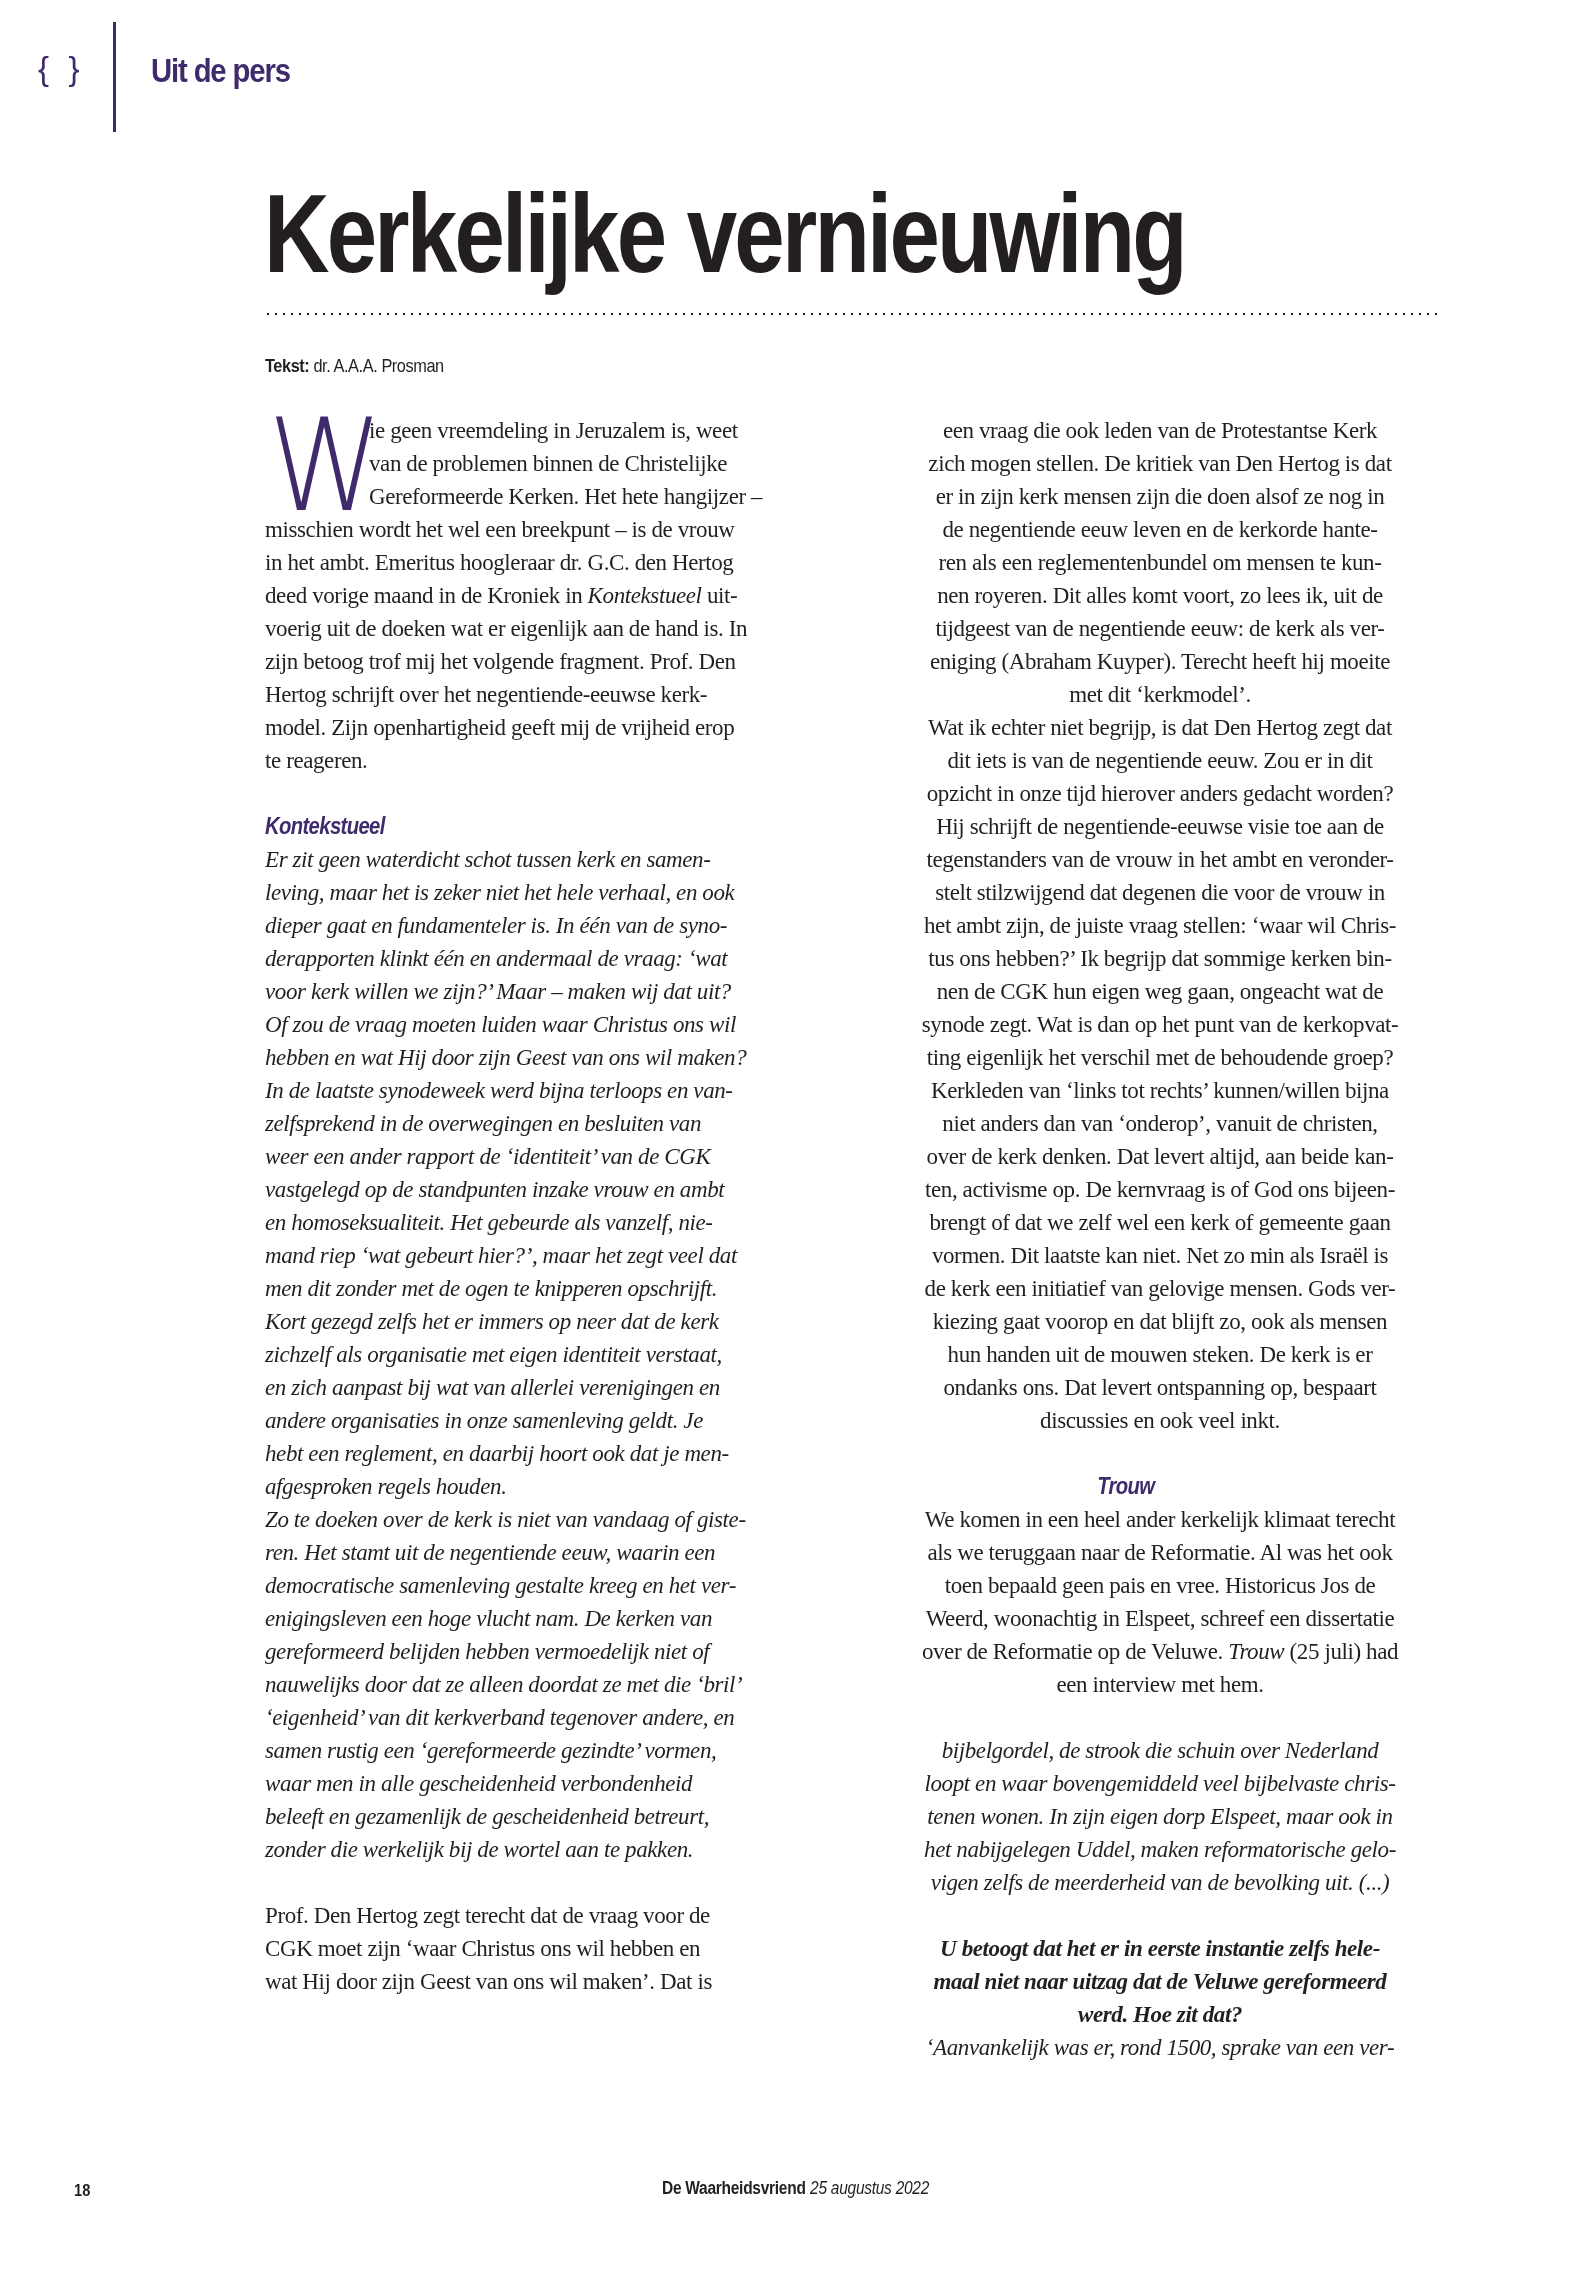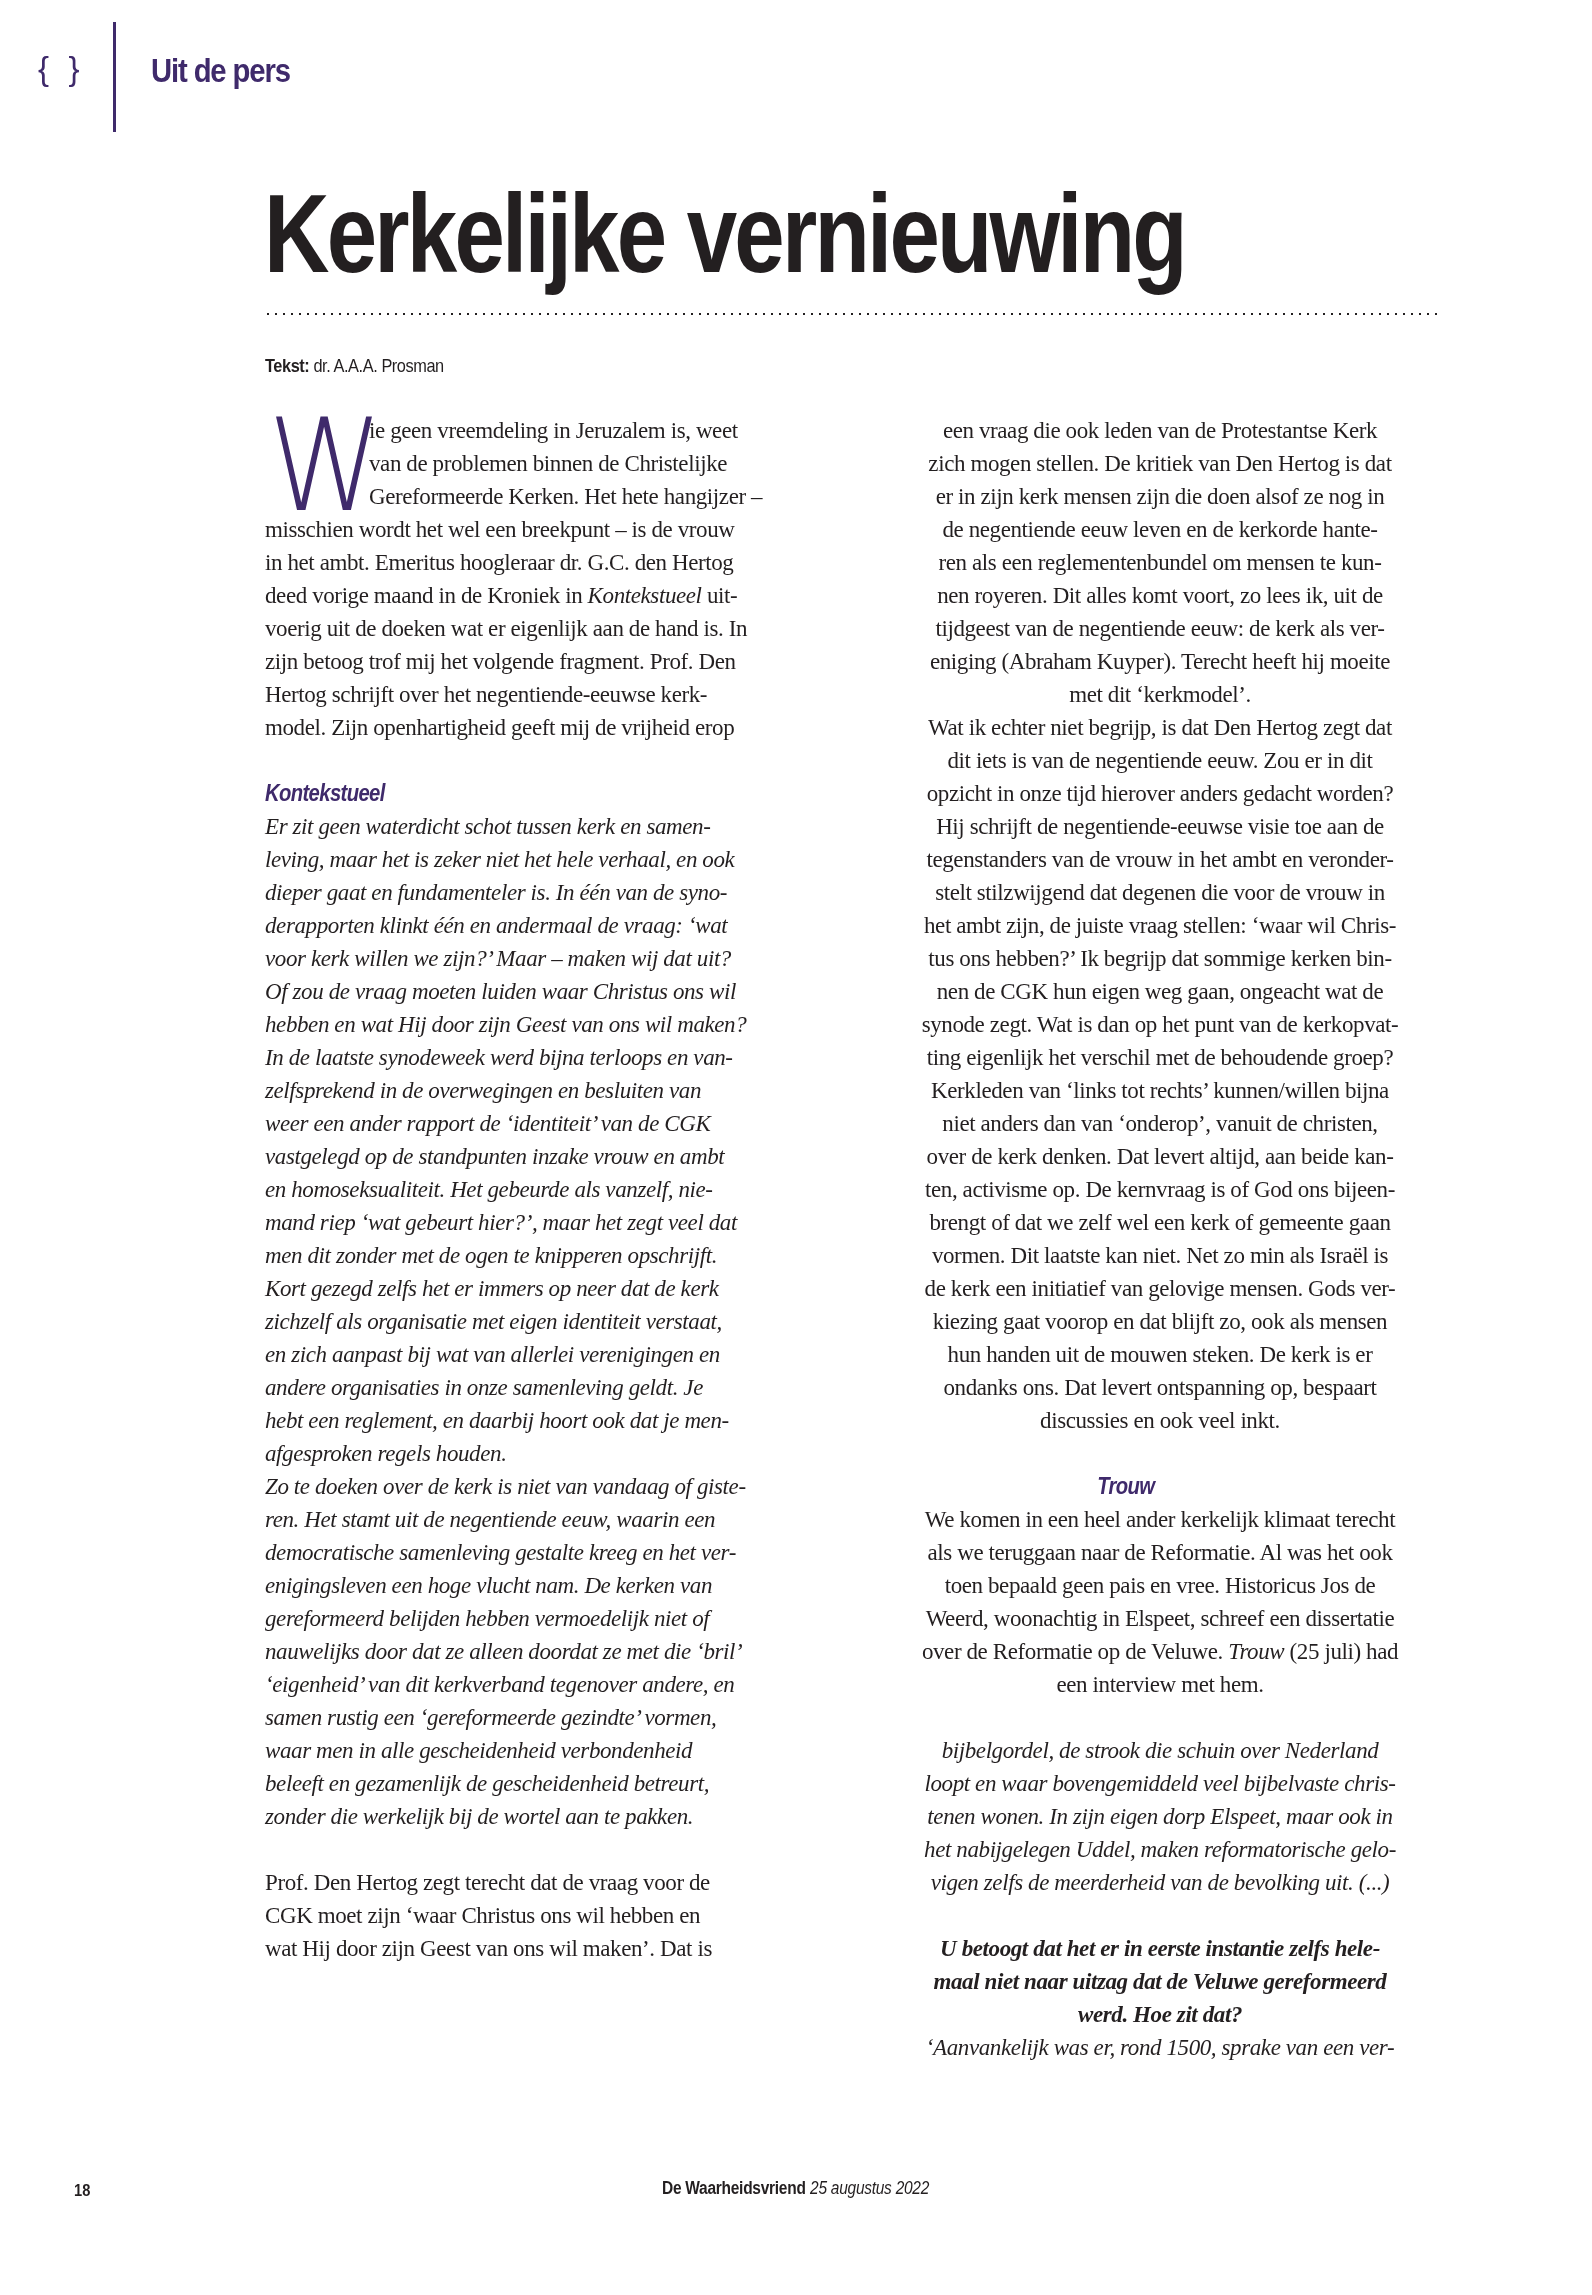--- a/index.html
+++ b/index.html
@@ -102,20 +102,21 @@
     <p class="indent">ie geen vreemdeling in Jeruzalem is, weet</p>
     <p class="indent">van de problemen binnen de Christelijke</p>
     <p class="indent">Gereformeerde Kerken. Het hete hangijzer –</p>
     <p>misschien wordt het wel een breekpunt – is de vrouw</p>
     <p>in het ambt. Emeritus hoogleraar dr. G.C. den Hertog</p>
     <p><span>deed vorige maand in de Kroniek in </span><span class="it">Kontekstueel</span><span> uit-</span></p>
     <p>voerig uit de doeken wat er eigenlijk aan de hand is. In</p>
     <p>zijn betoog trof mij het volgende fragment. Prof. Den</p>
     <p>Hertog schrijft over het negentiende-eeuwse kerk-</p>
     <p>model. Zijn openhartigheid geeft mij de vrijheid erop</p>
+    <p>te reageren.</p>
   </div>
   <div class="gap"></div>
   <span class="subhead">Kontekstueel</span>
   <div class="it">
     <p>Er zit geen waterdicht schot tussen kerk en samen-</p>
     <p>leving, maar het is zeker niet het hele verhaal, en ook</p>
     <p>dieper gaat en fundamenteler is. In één van de syno-</p>
     <p>derapporten klinkt één en andermaal de vraag: ‘wat</p>
     <p>voor kerk willen we zijn?’ Maar – maken wij dat uit?</p>
     <p>Of zou de vraag moeten luiden waar Christus ons wil</p>

